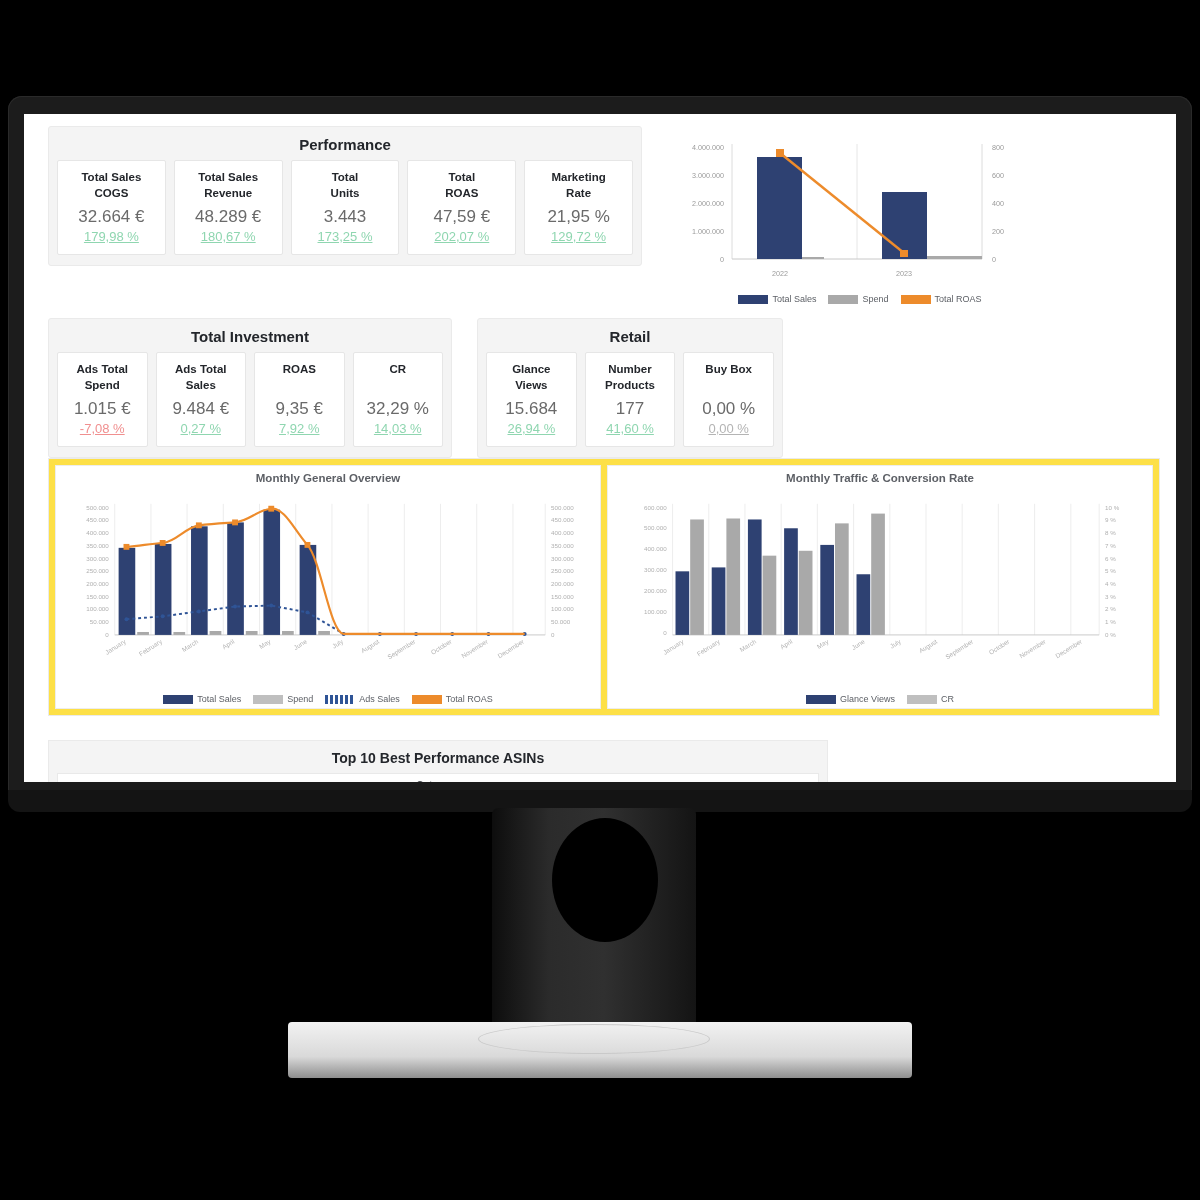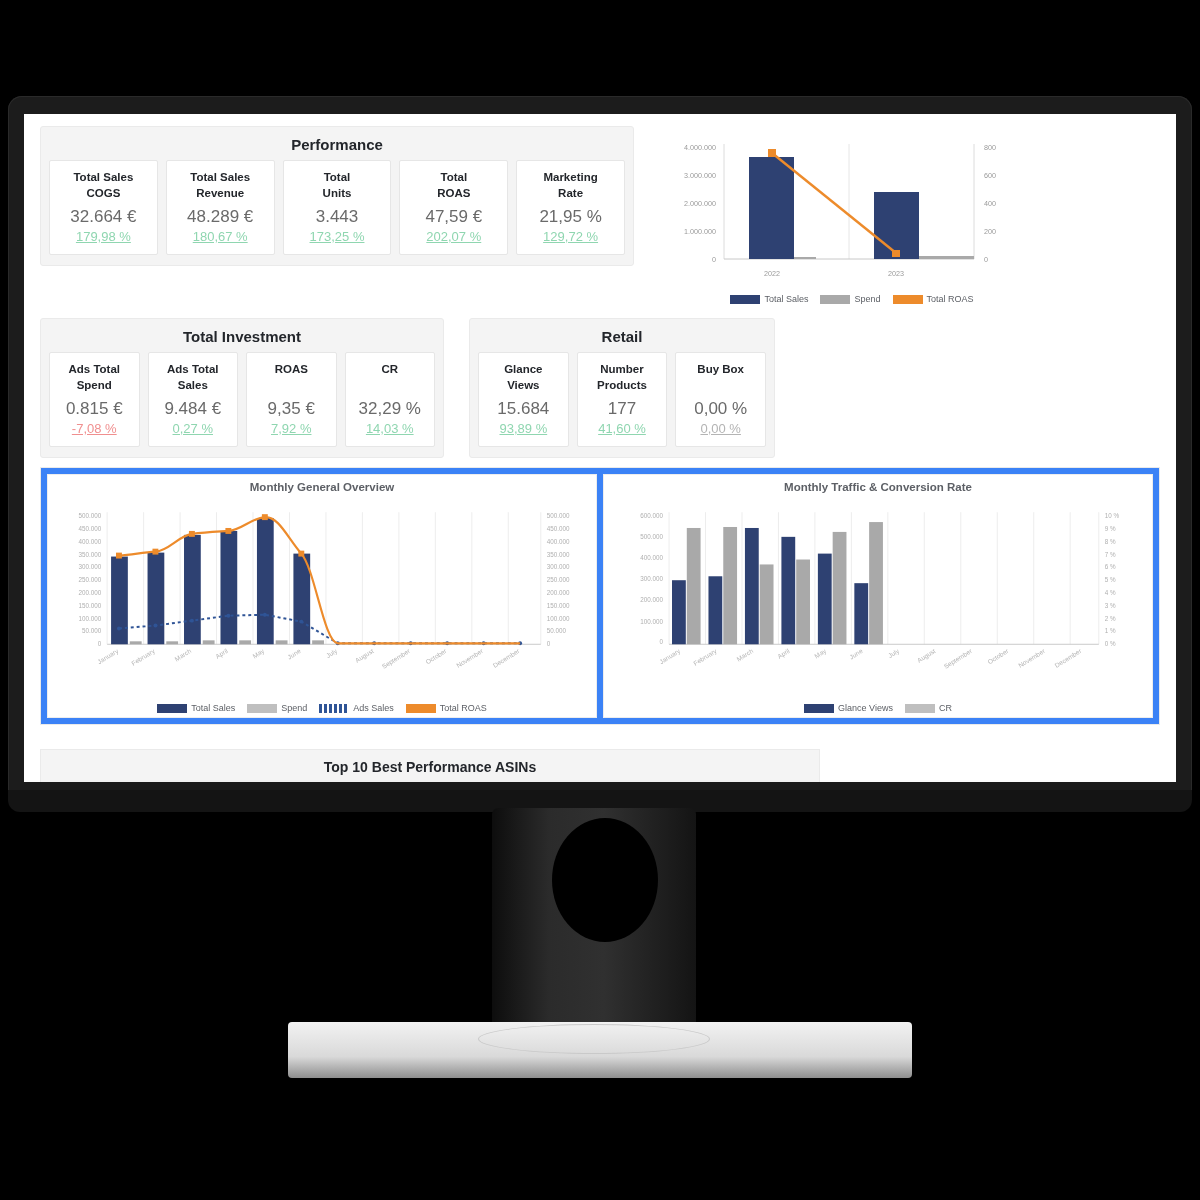--- a/index.html
+++ b/index.html
@@ -56,21 +56,21 @@
   }
   #stand-base-ellipse {
     position: absolute;
     left: 478px; top: 1024px;
     width: 232px; height: 30px;
     border: 1px solid #c9c9c9;
     border-radius: 50%;
   }
 
   
-  #dash { position: absolute; inset: 0; background: #fff; padding: 12px 16px 0 16px; }
+  #dash { position: absolute; inset: 0; background: #fff; padding: 12px 16px 0 24px; }
 
   .panel { background: #f4f4f4; border: 1px solid #eaeaea; border-radius: 3px; }
   .panel-title {
     text-align: center; font-weight: bold; color: #23262b;
     font-size: 15px; padding: 9px 0 7px;
   }
 
   .kpi-row { display: flex; gap: 8px; padding: 0 8px 10px 8px; }
   .kpi-card {
     flex: 1 1 0; background: #fff; border: 1px solid #e6e6e6;
@@ -90,21 +90,21 @@
 
   .axis-lbl { font-size: 7.2px; fill: #9a9a9a; }
   .axis-lbl-s { font-size: 6.4px; fill: #b0b0b0; }
   .mon-lbl { font-size: 6.6px; fill: #b4b4b4; }
 
   .legend { display: flex; justify-content: center; gap: 12px; align-items: center; padding-top: 4px; }
   .legend-item { display: flex; align-items: center; gap: 4px; }
   .legend-swatch { width: 30px; height: 9px; display: inline-block; }
   .legend-text { font-size: 9px; color: #5d6066; }
 
-  #charts-panel { margin-top: 9px; background:#3b82f6; border:1px solid #eaeaea; display:flex; padding: 6px; gap: 6px;}
+  #charts-panel { margin-top: 0; background:#fde047; border:1px solid #eaeaea; display:flex; padding: 6px; gap: 6px;}
   .chart-box { flex: 1 1 0; background: #fff; border: 1px solid #ededed; padding-bottom: 4px; }
 
   #bottom-panel { margin-top: 24px; background: #f4f4f4; border: 1px solid #eaeaea; }
   #bottom-inner { background:#fff; margin: 0 8px; border:1px solid #e9e9e9; border-bottom:none; height: 26px; position:relative; }
   #bottom-col { position:absolute; left:0; right:0; top:6px; text-align:center; font-size:10px; font-weight:bold; color:#4a4d52; }
 </style>
 </head>
 <body>
 
 <div id="monitor-frame">
@@ -220,21 +220,21 @@
 
         <div class="panel" style="width:404px">
           <div class="panel-title">Total Investment</div>
           <div class="kpi-row">
 
             <div class="kpi-card">
               <div class="kpi-label">
                 <div>Ads Total</div>
                 <div>Spend</div>
               </div>
-              <div class="kpi-value">0.815 €</div>
+              <div class="kpi-value">1.015 €</div>
               <div class="kpi-delta delta-neg">-7,08 %</div>
             </div>
 
             <div class="kpi-card">
               <div class="kpi-label">
                 <div>Ads Total</div>
                 <div>Sales</div>
               </div>
               <div class="kpi-value">9.484 €</div>
               <div class="kpi-delta delta-pos">0,27 %</div>
@@ -263,21 +263,21 @@
         <div class="panel" style="width:306px">
           <div class="panel-title">Retail</div>
           <div class="kpi-row">
 
             <div class="kpi-card">
               <div class="kpi-label">
                 <div>Glance</div>
                 <div>Views</div>
               </div>
               <div class="kpi-value">15.684</div>
-              <div class="kpi-delta delta-pos">93,89 %</div>
+              <div class="kpi-delta delta-pos">26,94 %</div>
             </div>
 
             <div class="kpi-card">
               <div class="kpi-label">
                 <div>Number</div>
                 <div>Products</div>
               </div>
               <div class="kpi-value">177</div>
               <div class="kpi-delta delta-pos">41,60 %</div>
             </div>

